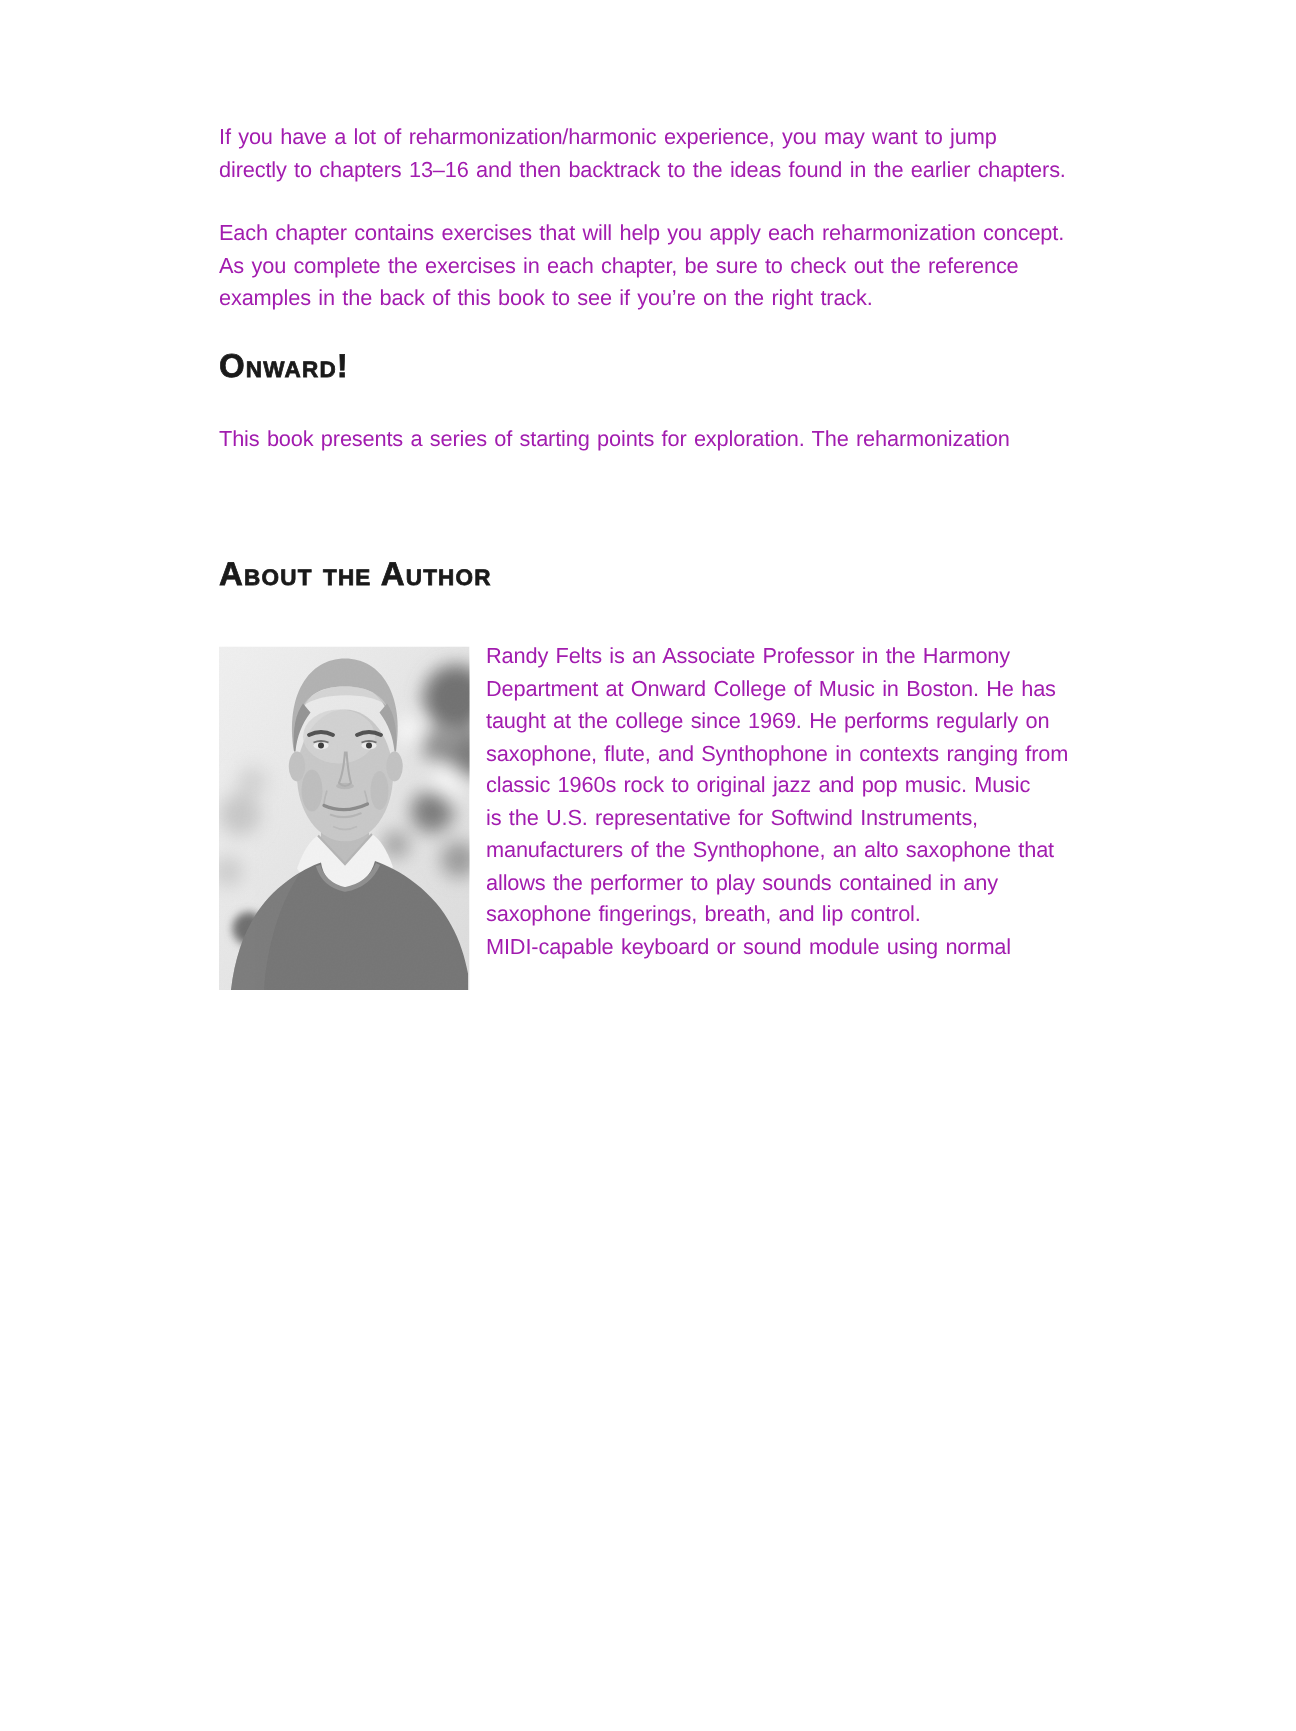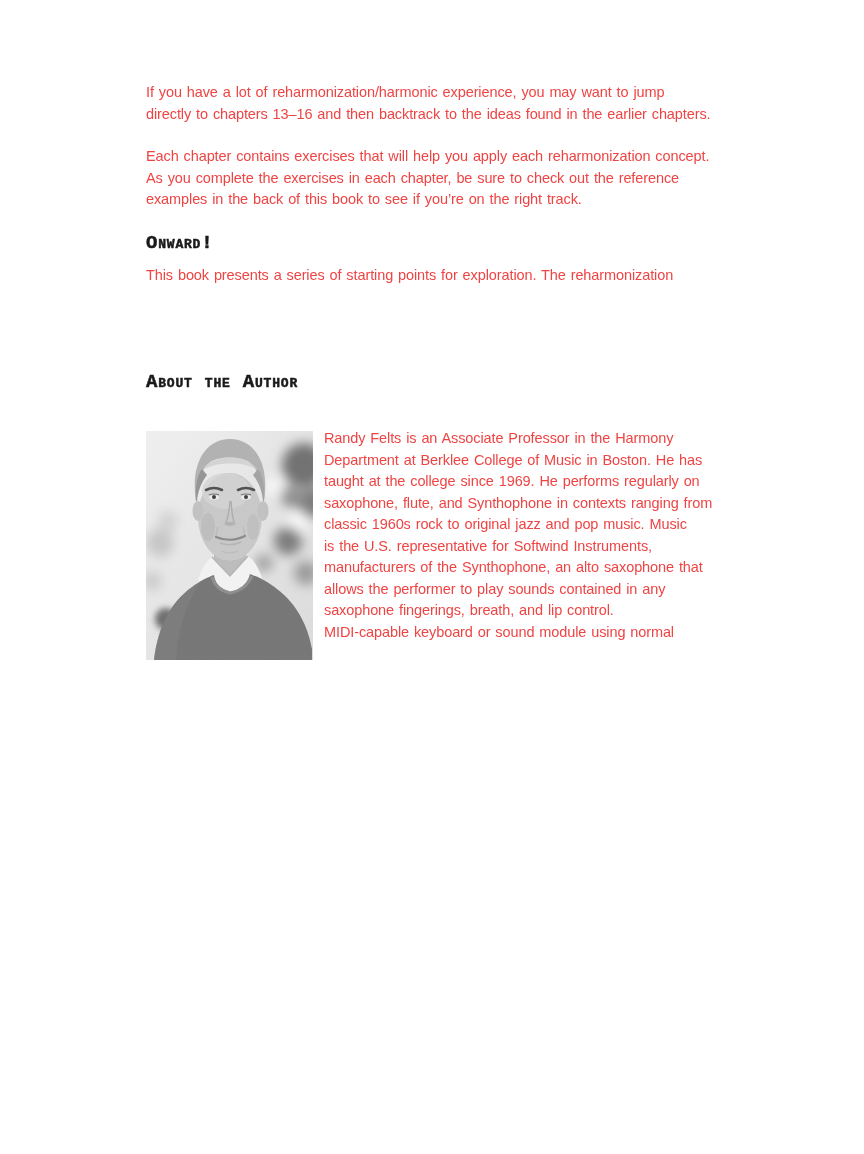--- a/index.html
+++ b/index.html
@@ -7,43 +7,42 @@
     position: relative;
     width: 864px;
     height: 1154px;
     background: #ffffff;
     font-family: "Liberation Sans", sans-serif;
     overflow: hidden;
   }
   .para {
     position: absolute;
     left: 146px;
-    color: #ef4444;
+    color: #a21caf;
     font-size: 14.5px;
     letter-spacing: -0.1px;
     word-spacing: 1px;
   }
   .tline {
     line-height: 21.5px;
     white-space: pre;
   }
   .p1 { top: 82px; }
   .p2 { top: 146px; }
-  .p3 { top: 265px; text-align: right; }
+  .p3 { top: 283px; text-align: right; }
   .heading {
     position: absolute;
     left: 146px;
     margin: 0;
-    font-size: 19px;
+    font-size: 22px;
     line-height: 25px;
     font-weight: bold;
     font-variant: small-caps;
     letter-spacing: 0.8px;
     color: #1a1a1a;
-    font-family: Liberation Mono, monospace;
     -webkit-text-stroke: 0.5px #1a1a1a;
   }
   .h-onward { top: 231px; }
   .h-about  { top: 370px; }
   .photo {
     position: absolute;
     left: 146px;
     top: 431px;
     width: 167px;
     height: 229px;
@@ -150,21 +149,21 @@
       <path d="M70,106 Q84,112 99,105" stroke="#8a8a8a" stroke-width="2.2" fill="none" stroke-linecap="round"></path>
       <path d="M74,112 Q84,116 95,111" stroke="#b0b0b0" stroke-width="1.4" fill="none" opacity="0.8"></path>
       <path d="M76,120 Q84,124 92,120" stroke="#b5b5b5" stroke-width="1.2" fill="none" opacity="0.7"></path>
 
       <rect width="167" height="229" filter="url(#grain)" opacity="0.07"></rect>
     </svg>
   </div>
 
   <div class="para bio">
       <div class="tline">Randy Felts is an Associate Professor in the Harmony</div>
-      <div class="tline">Department at Berklee College of Music in Boston. He has</div>
+      <div class="tline">Department at Onward College of Music in Boston. He has</div>
       <div class="tline">taught at the college since 1969. He performs regularly on</div>
       <div class="tline">saxophone, flute, and Synthophone in contexts ranging from</div>
       <div class="tline">classic 1960s rock to original jazz and pop music. Music</div>
       <div class="tline">is the U.S. representative for Softwind Instruments,</div>
       <div class="tline">manufacturers of the Synthophone, an alto saxophone that</div>
       <div class="tline">allows the performer to play sounds contained in any</div>
       <div class="tline">saxophone fingerings, breath, and lip control.</div>
       <div class="tline">MIDI-capable keyboard or sound module using normal</div>
     </div>
 

